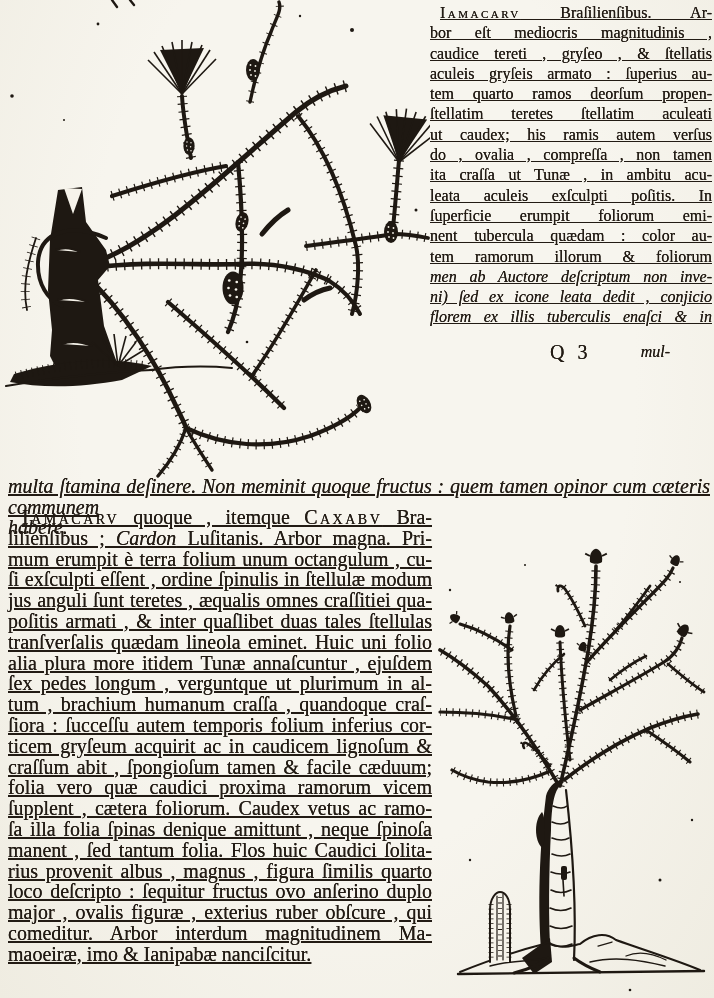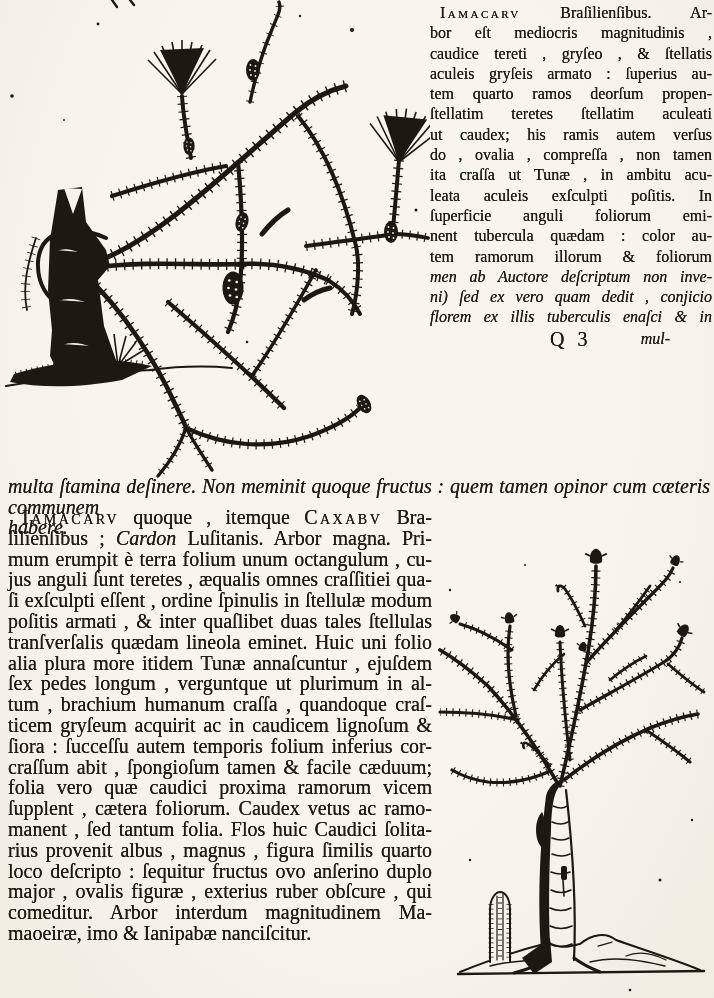--- a/index.html
+++ b/index.html
@@ -4,31 +4,31 @@
 <style>
   html,body{margin:0;padding:0;}
   .page{
     position:relative; width:714px; height:998px; overflow:hidden;
     background:radial-gradient(ellipse at 50% 38%, #f7f5ee 55%, #efece1 100%);
     font-family:"Liberation Serif","DejaVu Serif",serif;
     color:#221b14;
   }
   .col{position:absolute; text-shadow:0 0 .35px currentColor;}
   .ln{white-space:nowrap; overflow:visible;}
-  .j{white-space:normal; text-align:justify; text-align-last:justify;}
+  .j{white-space:normal; text-align:justify; text-align-last:justify;text-decoration:underline;}
   .tr{left:430px; top:3px; width:282px; font-size:16px; line-height:20.3px;}
   .bl{left:8px;  top:507px; width:424px; font-size:20px; line-height:20.8px;}
   .mid{left:8px; top:476px; width:702px; font-size:20px; line-height:20.5px;
        font-style:italic;}
   .ital{font-style:italic;}
   .sc{font-variant:small-caps; letter-spacing:2.5px;}
   .indent1{padding-left:10px;}
   .indent2{padding-left:14px;}
   .lastln{text-align-last:left;}
-  .sigline{display:flex; align-items:center; margin-top:1px;}
+  .sigline{display:flex; align-items:center; margin-top:14px;}
   .sig{margin-left:120px; font-size:20px; letter-spacing:4px;}
   .catch{margin-left:auto; margin-right:42px; font-style:italic;}
   .fig{position:absolute;}
   .fig1{left:0; top:0; width:430px; height:478px;}
   .fig2{left:430px; top:530px; width:284px; height:468px;}
   svg .lb{stroke:#1e1812; fill:none; stroke-linecap:round; stroke-linejoin:round;}
   svg .th{stroke:#1e1812; fill:none; stroke-linecap:butt;}
   svg .ink{fill:#1e1812; stroke:none;}
   svg .paper{fill:#f6f3ea;}
   svg .ray{stroke:#1e1812; stroke-width:1.6;}
@@ -177,53 +177,54 @@
     <div class="ln j indent1"><span class="sc">Iamacarv</span><span> Braſilienſibus.  Ar-</span></div>
     <div class="ln j">bor eſt mediocris magnitudinis ,</div>
     <div class="ln j">caudice tereti , gryſeo , &amp; ſtellatis</div>
     <div class="ln j">aculeis gryſeis armato : ſuperius au-</div>
     <div class="ln j">tem quarto ramos deorſum propen-</div>
     <div class="ln j">ſtellatim teretes ſtellatim aculeati</div>
     <div class="ln j">ut caudex; his ramis autem verſus</div>
     <div class="ln j">do , ovalia , compreſſa , non tamen</div>
     <div class="ln j">ita craſſa ut Tunæ , in ambitu acu-</div>
     <div class="ln j">leata aculeis exſculpti poſitis. In</div>
-    <div class="ln j">ſuperficie anguli foliorum emi-</div>
+    <div class="ln j">ſuperficie erumpit foliorum emi-</div>
     <div class="ln j">nent tubercula quædam : color au-</div>
     <div class="ln j">tem ramorum illorum &amp; foliorum</div>
     <div class="ln j ital">men ab Auctore deſcriptum non inve-</div>
-    <div class="ln j ital">ni) ſed ex vero quam dedit , conjicio</div>
+    <div class="ln j ital">ni) ſed ex icone leata dedit , conjicio</div>
     <div class="ln j ital">florem ex illis tuberculis enaſci &amp; in</div>
     <div class="sigline">
       <span class="sig">Q 3</span>
       <span class="catch">mul-</span>
     </div>
   </div>
 
   <div class="col mid">
     <div class="ln j">multa ſtamina deſinere.  Non meminit quoque fructus :  quem tamen opinor cum cæteris communem</div>
     <div class="ln">habere.</div>
   </div>
 
   <div class="col bl">
     <div class="ln j indent2"><span class="sc">Iamacarv</span><span> quoque , itemque </span><span class="sc">Caxabv</span><span> Bra-</span></div>
     <div class="ln j"><span>ſilienſibus ;  </span><span class="ital">Cardon</span><span> Luſitanis.  Arbor magna.  Pri-</span></div>
     <div class="ln j">mum erumpit è terra folium unum octangulum , cu-</div>
+    <div class="ln j">ſi exſculpti eſſent , ordine ſpinulis in ſtellulæ modum</div>
     <div class="ln j">jus anguli ſunt teretes , æqualis omnes craſſitiei qua-</div>
-    <div class="ln j">ſi exſculpti eſſent , ordine ſpinulis in ſtellulæ modum</div>
     <div class="ln j">poſitis armati , &amp; inter quaſlibet duas tales ſtellulas</div>
     <div class="ln j">tranſverſalis quædam lineola eminet. Huic uni folio</div>
     <div class="ln j">alia plura more itidem Tunæ annaſcuntur , ejuſdem</div>
     <div class="ln j">ſex pedes longum , verguntque ut plurimum in al-</div>
     <div class="ln j">tum , brachium humanum craſſa , quandoque craſ-</div>
+    <div class="ln j">ſiora :  ſucceſſu autem temporis folium inferius cor-</div>
     <div class="ln j">ticem gryſeum acquirit ac in caudicem lignoſum &amp;</div>
-    <div class="ln j">ſiora :  ſucceſſu autem temporis folium inferius cor-</div>
     <div class="ln j">craſſum abit , ſpongioſum tamen &amp; facile cæduum;</div>
     <div class="ln j">folia vero quæ caudici proxima ramorum vicem</div>
     <div class="ln j">ſupplent , cætera foliorum.  Caudex vetus ac ramo-</div>
+    <div class="ln j">ſa illa folia ſpinas denique amittunt , neque ſpinoſa</div>
     <div class="ln j">manent , ſed tantum folia.  Flos huic Caudici ſolita-</div>
     <div class="ln j">rius provenit albus , magnus , figura ſimilis quarto</div>
     <div class="ln j">loco deſcripto :  ſequitur fructus ovo anſerino duplo</div>
     <div class="ln j">major , ovalis figuræ , exterius ruber obſcure , qui</div>
     <div class="ln j">comeditur.  Arbor interdum magnitudinem Ma-</div>
     <div class="ln j lastln">maoeiræ, imo &amp; Ianipabæ nanciſcitur.</div>
   </div>
 
   <svg class="fig fig2" viewBox="0 0 284 468">
     <defs>

